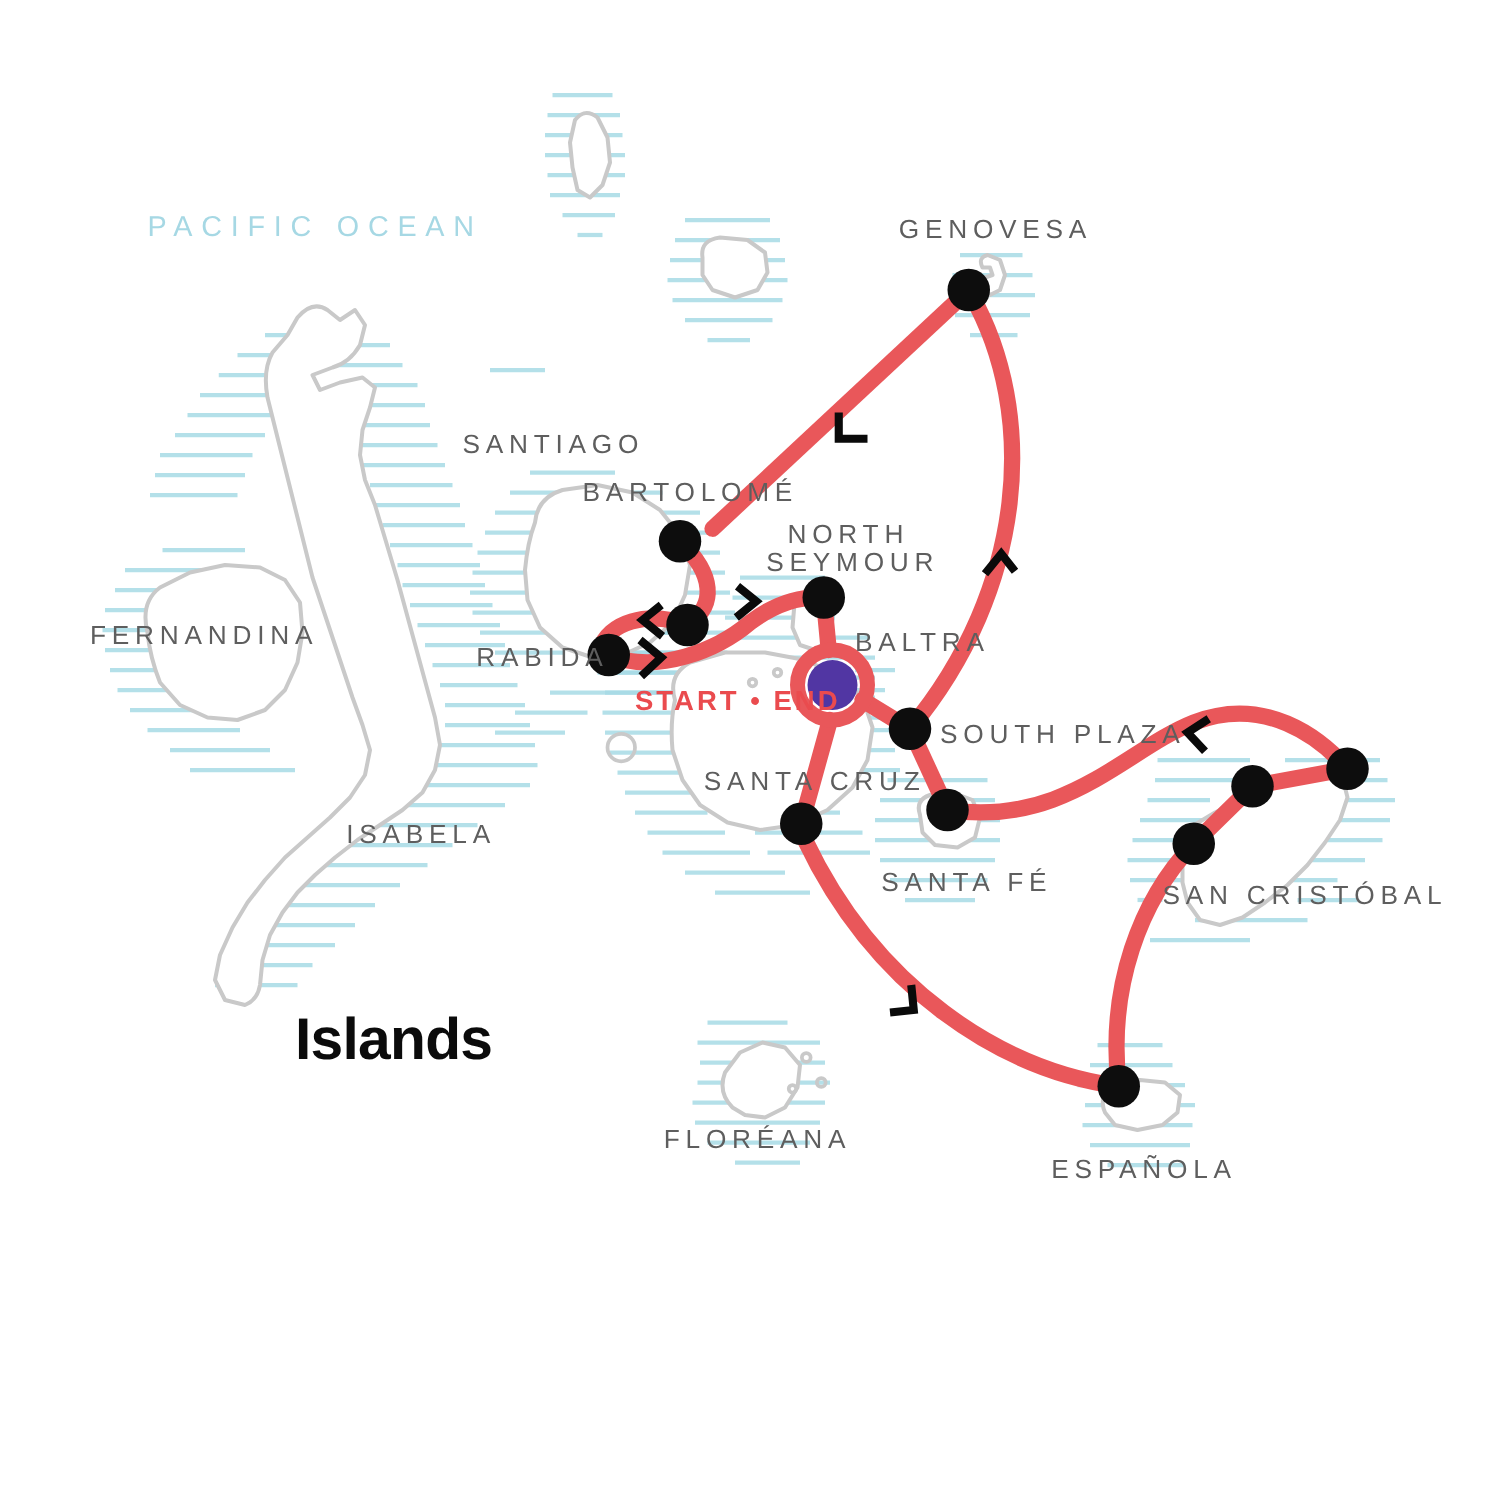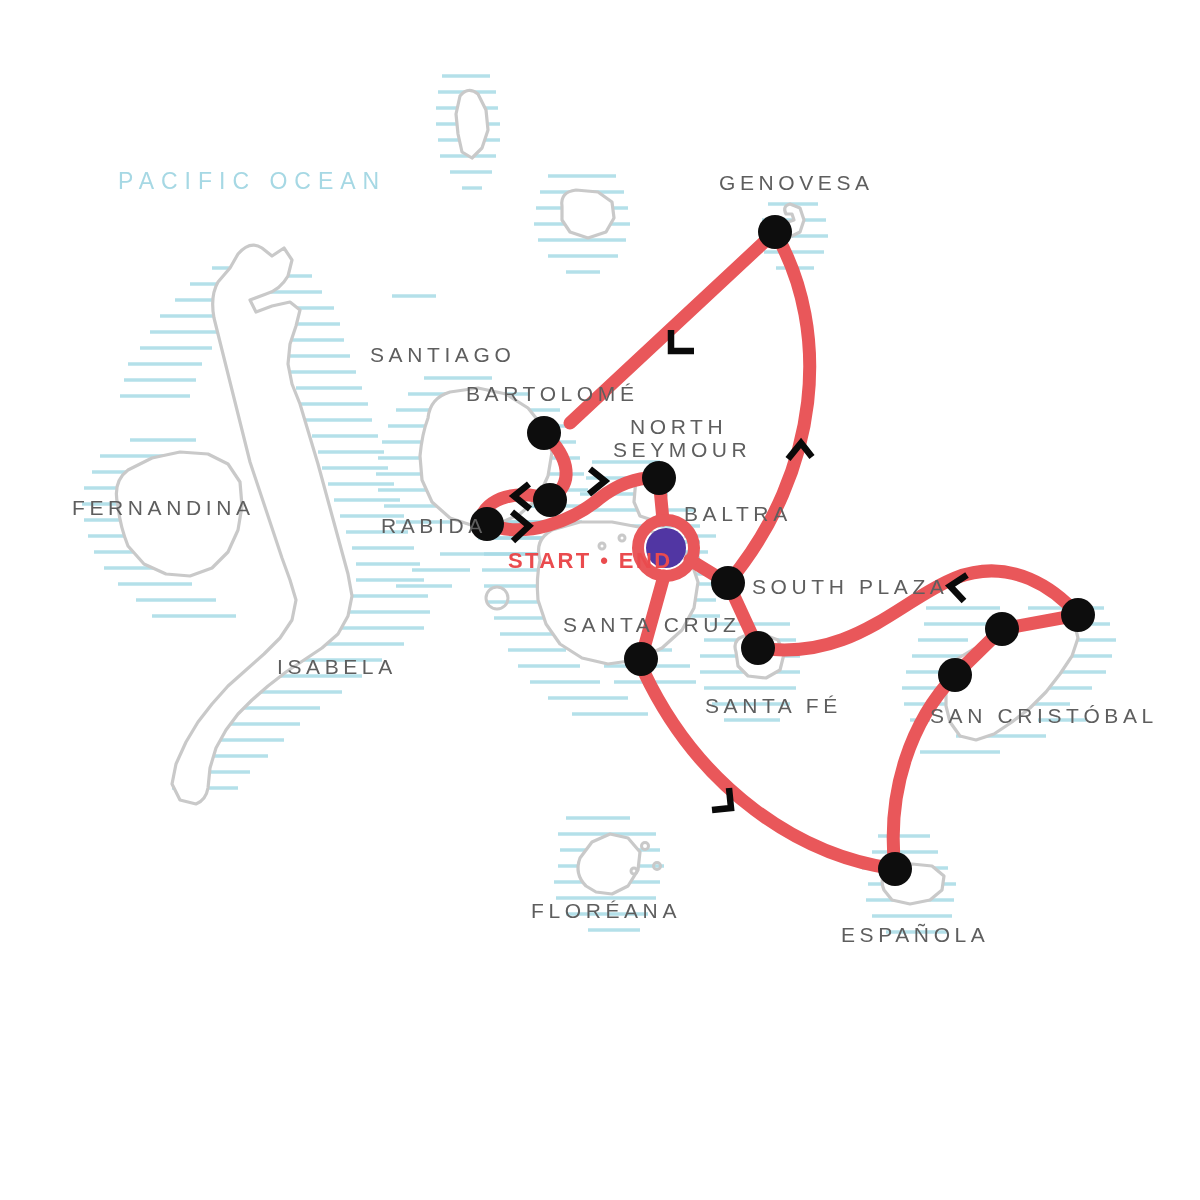--- a/index.html
+++ b/index.html
@@ -359,15 +359,16 @@
     <text class="lbl" x="705" y="713">SANTA FÉ</text>
     <text class="lbl" x="930" y="723">SAN CRISTÓBAL</text>
     <text class="lbl" x="719" y="190">GENOVESA</text>
     <text class="lbl" x="531" y="918">FLORÉANA</text>
     <text class="lbl" x="841" y="942">ESPAÑOLA</text>
 
     <text class="lbl-start" x="508" y="568">START • END</text>
   </svg>
 
   <div class="title-block">
+    <div class="title-line">Islands</div>
   </div>
 
 </div>
 
 </body></html>

